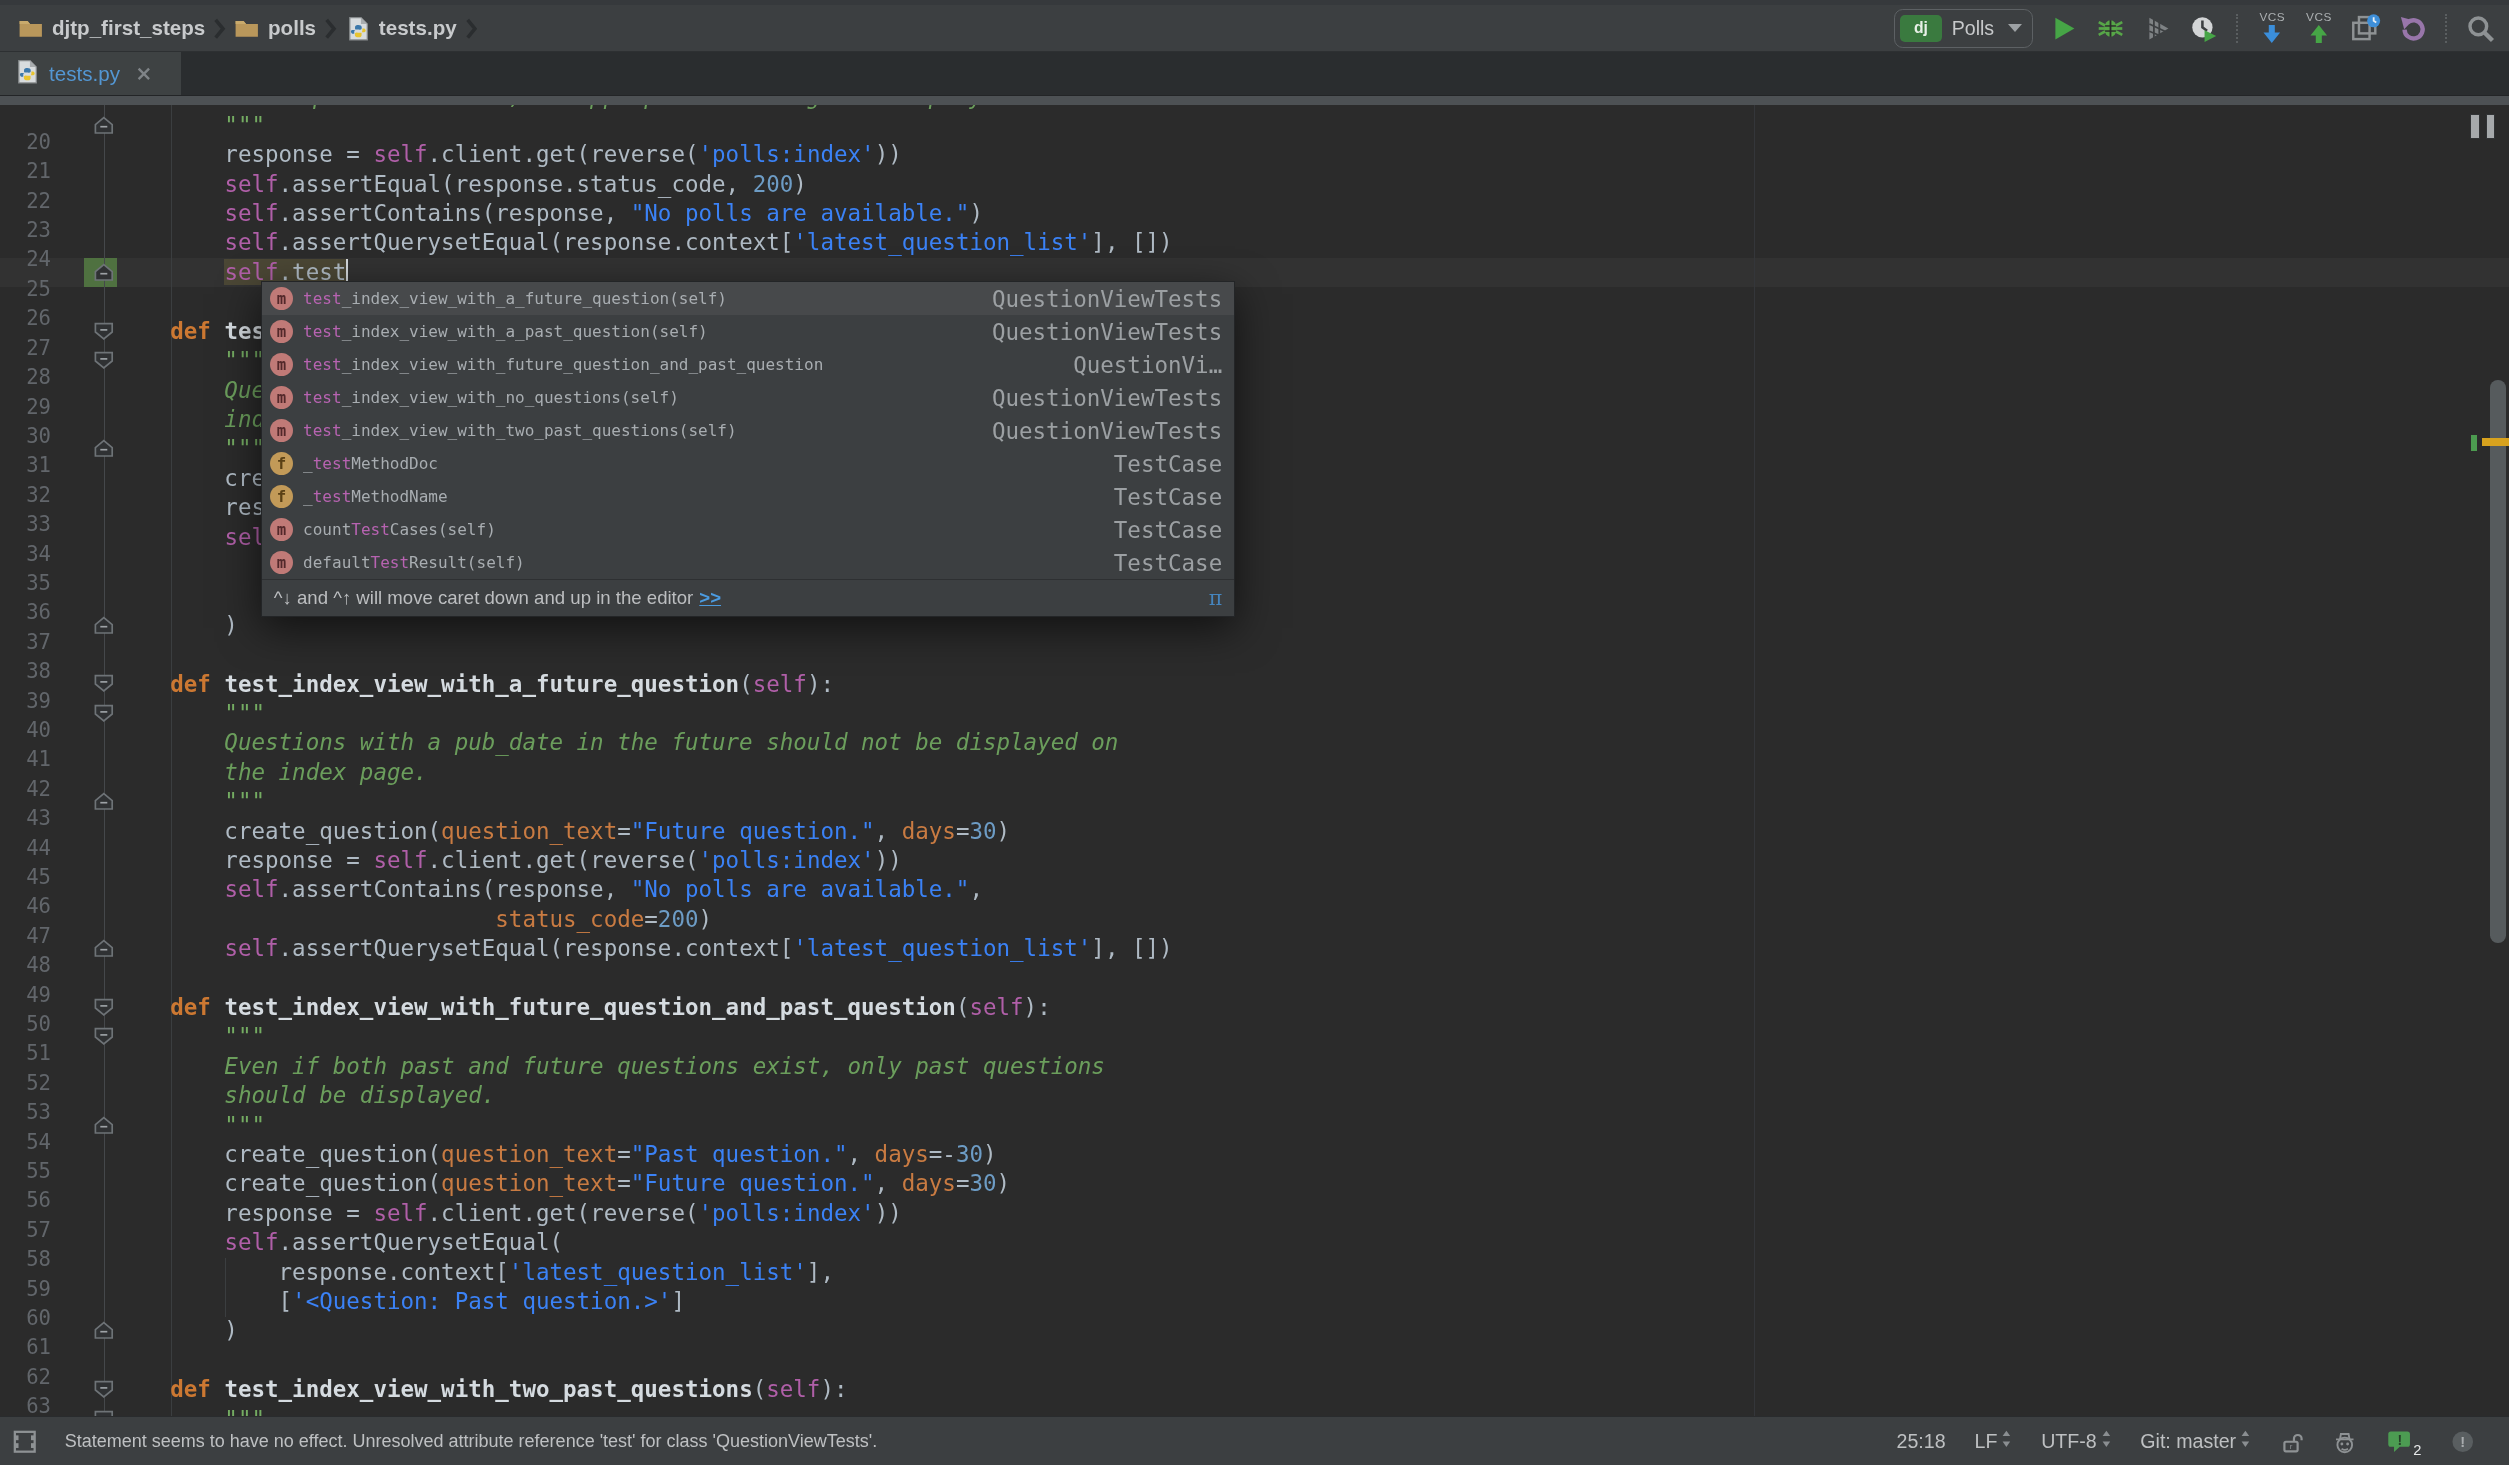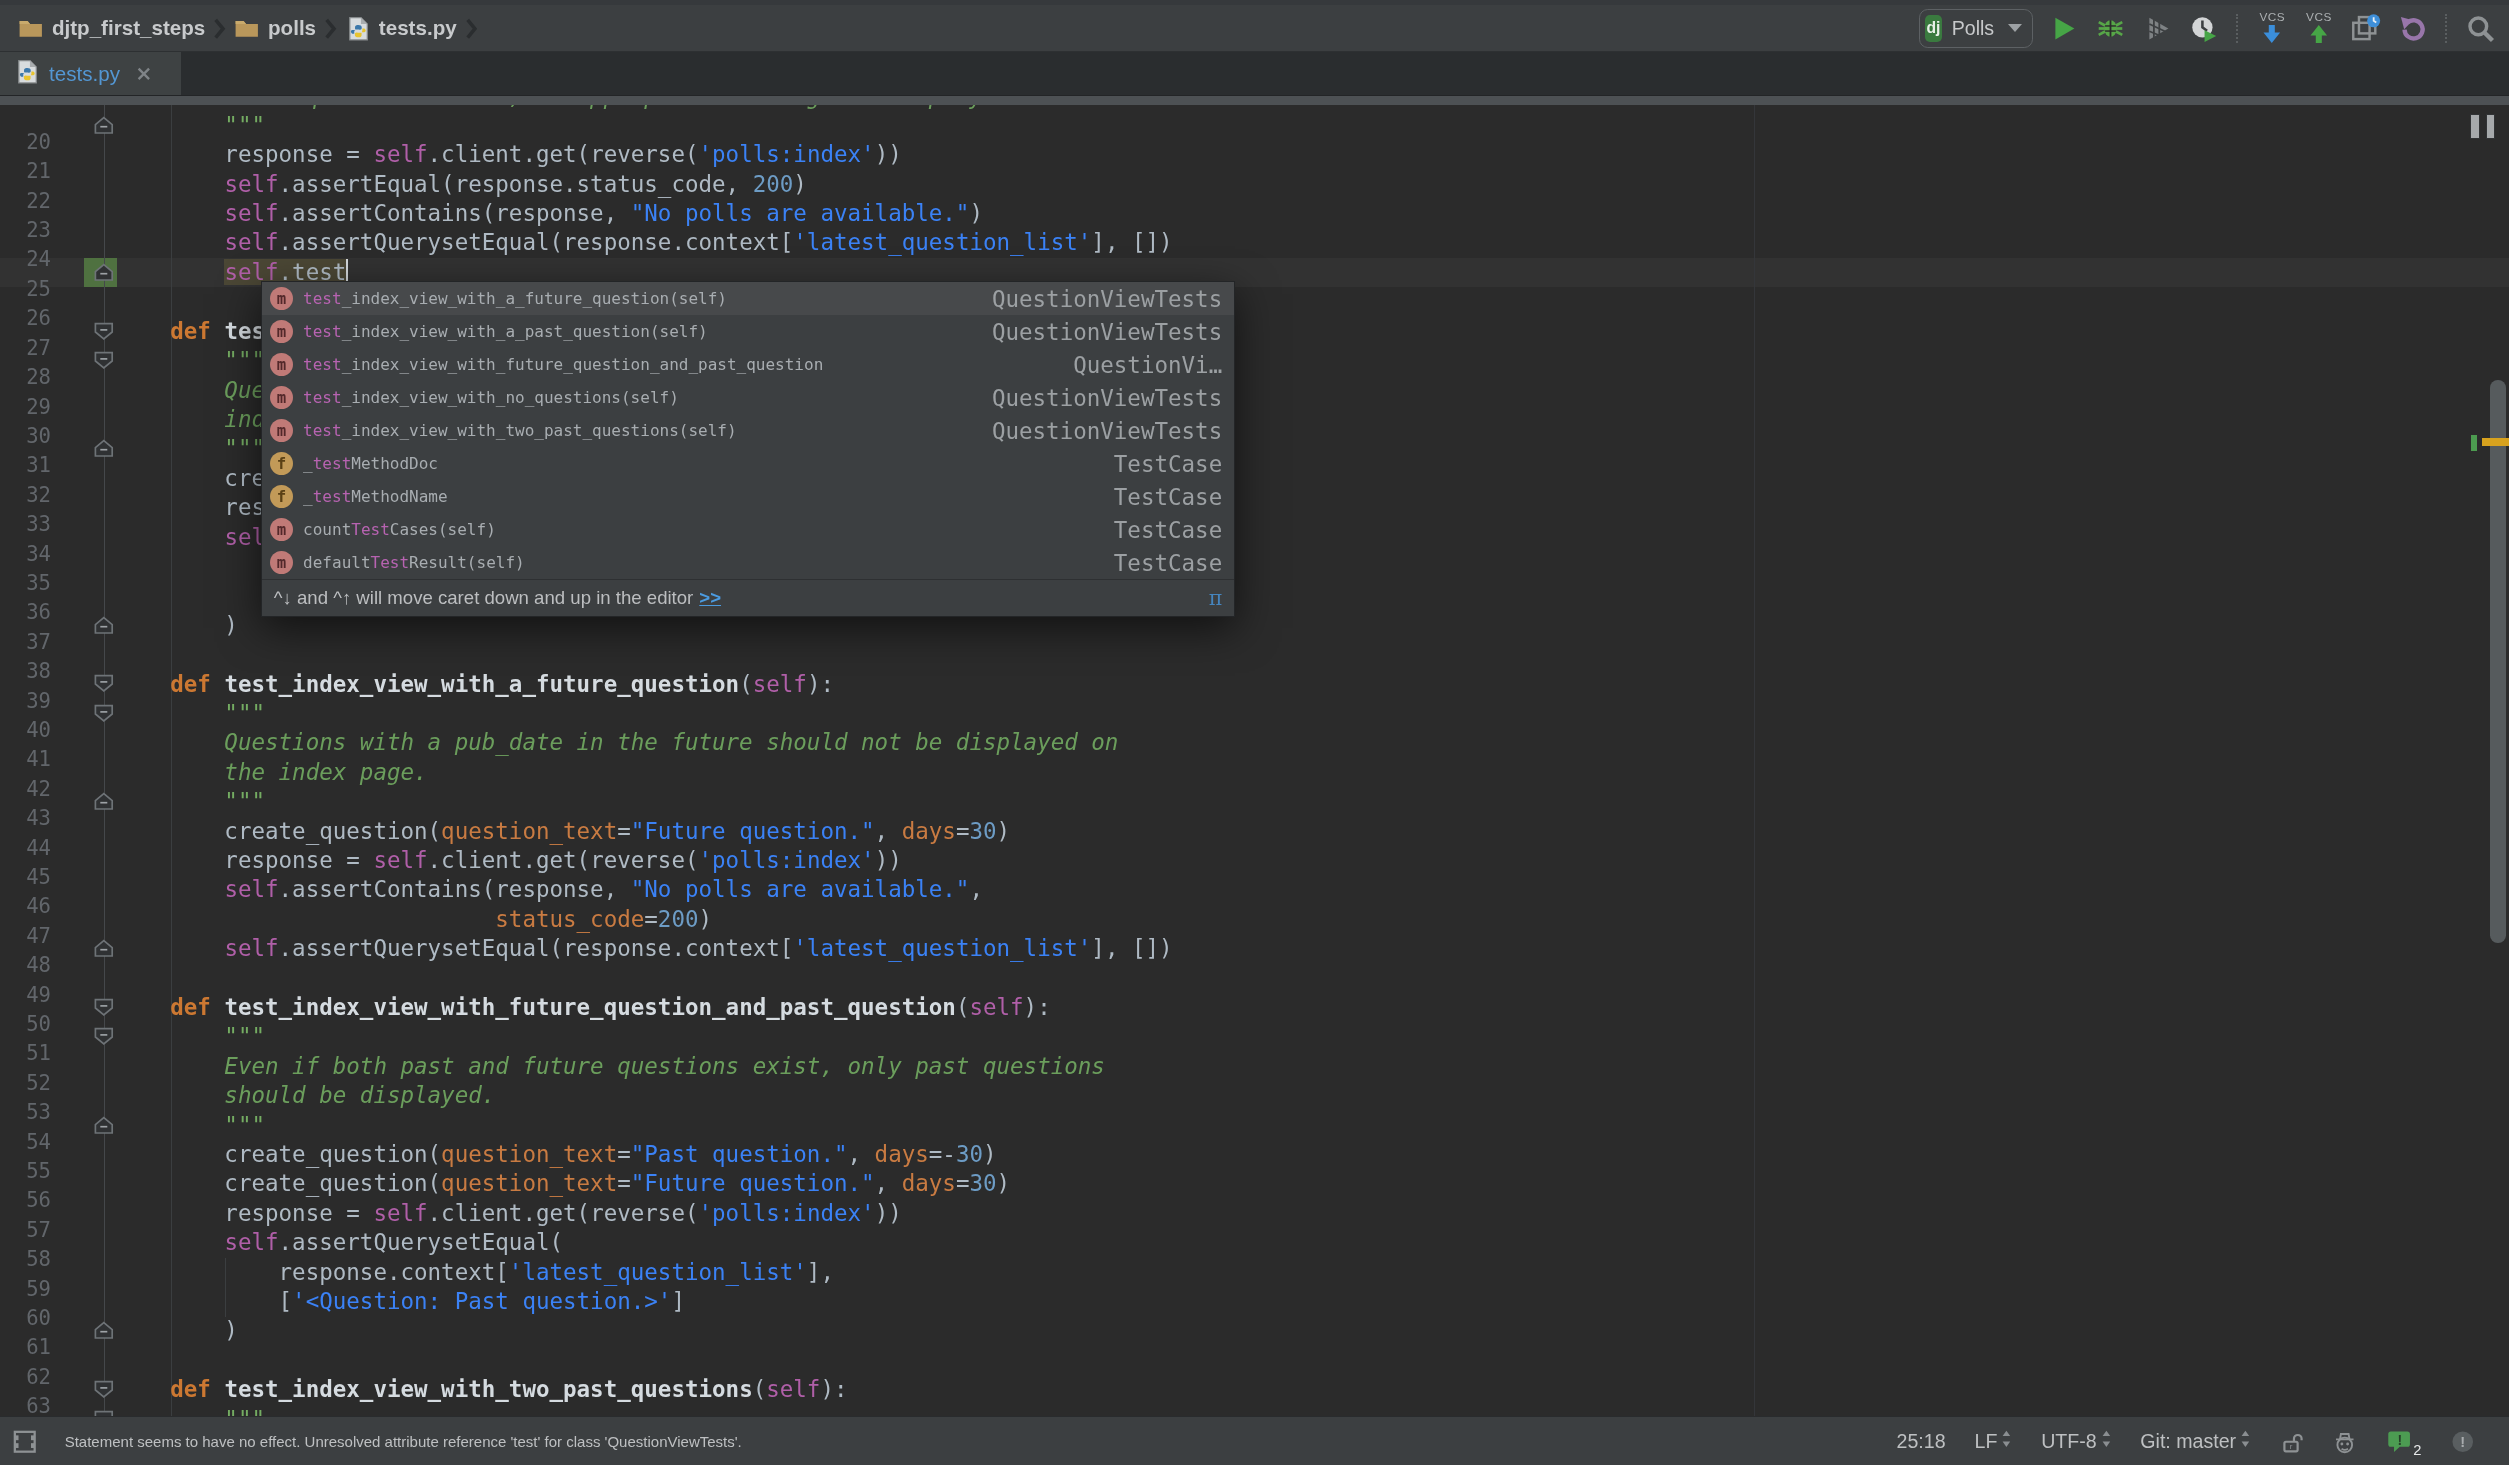--- a/index.html
+++ b/index.html
@@ -9,21 +9,21 @@
   .navbar{position:absolute;top:0;left:0;width:2509px;height:52px;background:#3C3F41;
           border-bottom:1px solid #2d3032;box-sizing:border-box;}
   .navbar:before{content:"";position:absolute;top:0;left:0;right:0;height:4.9px;background:#36393c;}
   .breadcrumbs{position:absolute;left:17.6px;top:4.9px;height:47px;display:flex;align-items:center;gap:5.9px;}
   .crumb{display:flex;align-items:center;gap:8.8px;color:#C8CACC;font-size:20.6px;font-weight:bold;cursor:default;}
   .crumb svg{display:block;}
   .crumb-sep{display:flex;align-items:center;margin:0 2px;}
   .run-controls{position:absolute;right:11.8px;top:4.9px;height:47px;display:flex;align-items:center;gap:14.7px;}
   .run-config{display:flex;align-items:center;gap:9.8px;border:1px solid #5d6164;border-radius:8.8px;
               padding:3.9px 9.8px 3.9px 4.9px;height:29px;}
-  .dj-badge{width:17px;height:27.4px;border-radius:4.9px;background:#3A7A3F;color:#E8F0E8;font-size:15.7px;
+  .dj-badge{width:42px;height:27.4px;border-radius:4.9px;background:#3A7A3F;color:#E8F0E8;font-size:15.7px;
             font-weight:bold;display:flex;align-items:center;justify-content:center;}
   .run-config-label{color:#C7C9CB;font-size:19.6px;}
   .combo-caret{width:0;height:0;border-left:7.8px solid transparent;border-right:7.8px solid transparent;
                border-top:8.8px solid #9DA1A4;margin-left:3.9px;}
   .tb-btn{width:33px;height:33px;display:flex;align-items:center;justify-content:center;}
   .tb-sep{width:2px;height:29px;border-left:2px dotted #5a5e60;margin:0 2px;}
   .vcs-ic{display:flex;flex-direction:column;align-items:center;line-height:1;}
   .vcs-ic .vcs-t{font-size:11.8px;color:#ACB0B2;letter-spacing:0.5px;margin-bottom:1px;}
   
   .tabbar{position:absolute;top:52px;left:0;width:2509px;height:43px;background:#2A2D2F;}
@@ -66,21 +66,21 @@
   .p{color:#B763B1}.g{color:#A8ADB1}
   .pi-type{margin-left:auto;font-family:"DejaVu Sans Mono",monospace;font-size:22.5px;color:#9CA0A3;padding-left:19.6px;}
   .popup-footer{height:36px;border-top:1px solid #2e3032;display:flex;align-items:center;
                 padding:0 11.8px;font-size:18.6px;color:#BCBEC0;gap:6px;}
   .popup-link{color:#4B9BE0;text-decoration:underline;font-weight:bold;}
   .popup-pi{margin-left:auto;color:#4585BE;font-size:20.6px;font-family:"DejaVu Serif",serif;}
   
   .statusbar{position:absolute;left:0;bottom:0;width:2509px;height:49px;background:#3C3F41;
              border-top:1px solid #292B2D;box-sizing:border-box;}
   .sb-left{position:absolute;left:11.8px;top:0;height:49px;display:flex;align-items:center;gap:27.4px;}
-  .sb-msg{color:#BEC0C2;font-size:15px;}
+  .sb-msg{color:#BEC0C2;font-size:18px;}
   .sb-right{position:absolute;right:35px;top:0;height:49px;display:flex;align-items:center;gap:29px;
             color:#BEC0C2;font-size:19.6px;}
   .sb-item{display:flex;align-items:center;gap:3.9px;}
   .bubble-wrap{position:relative;display:flex;align-items:flex-end;}
   .bubble-count{color:#E6E8E9;font-size:14.7px;margin-left:1px;margin-bottom:-3.9px;}
 </style>
 </head>
 <body>
 
 <div class="app">

